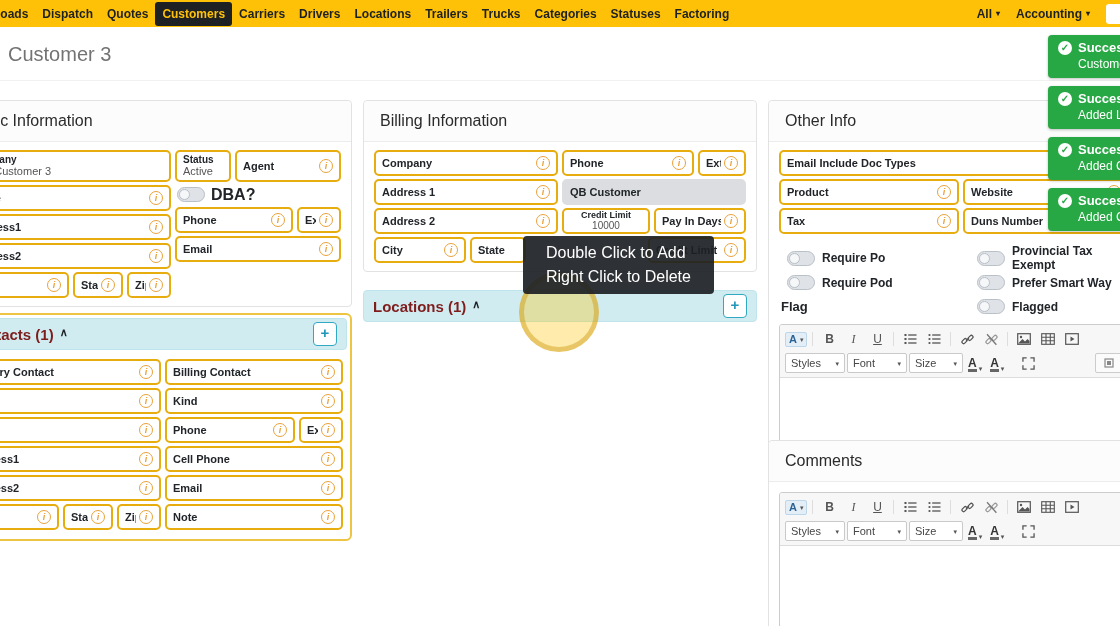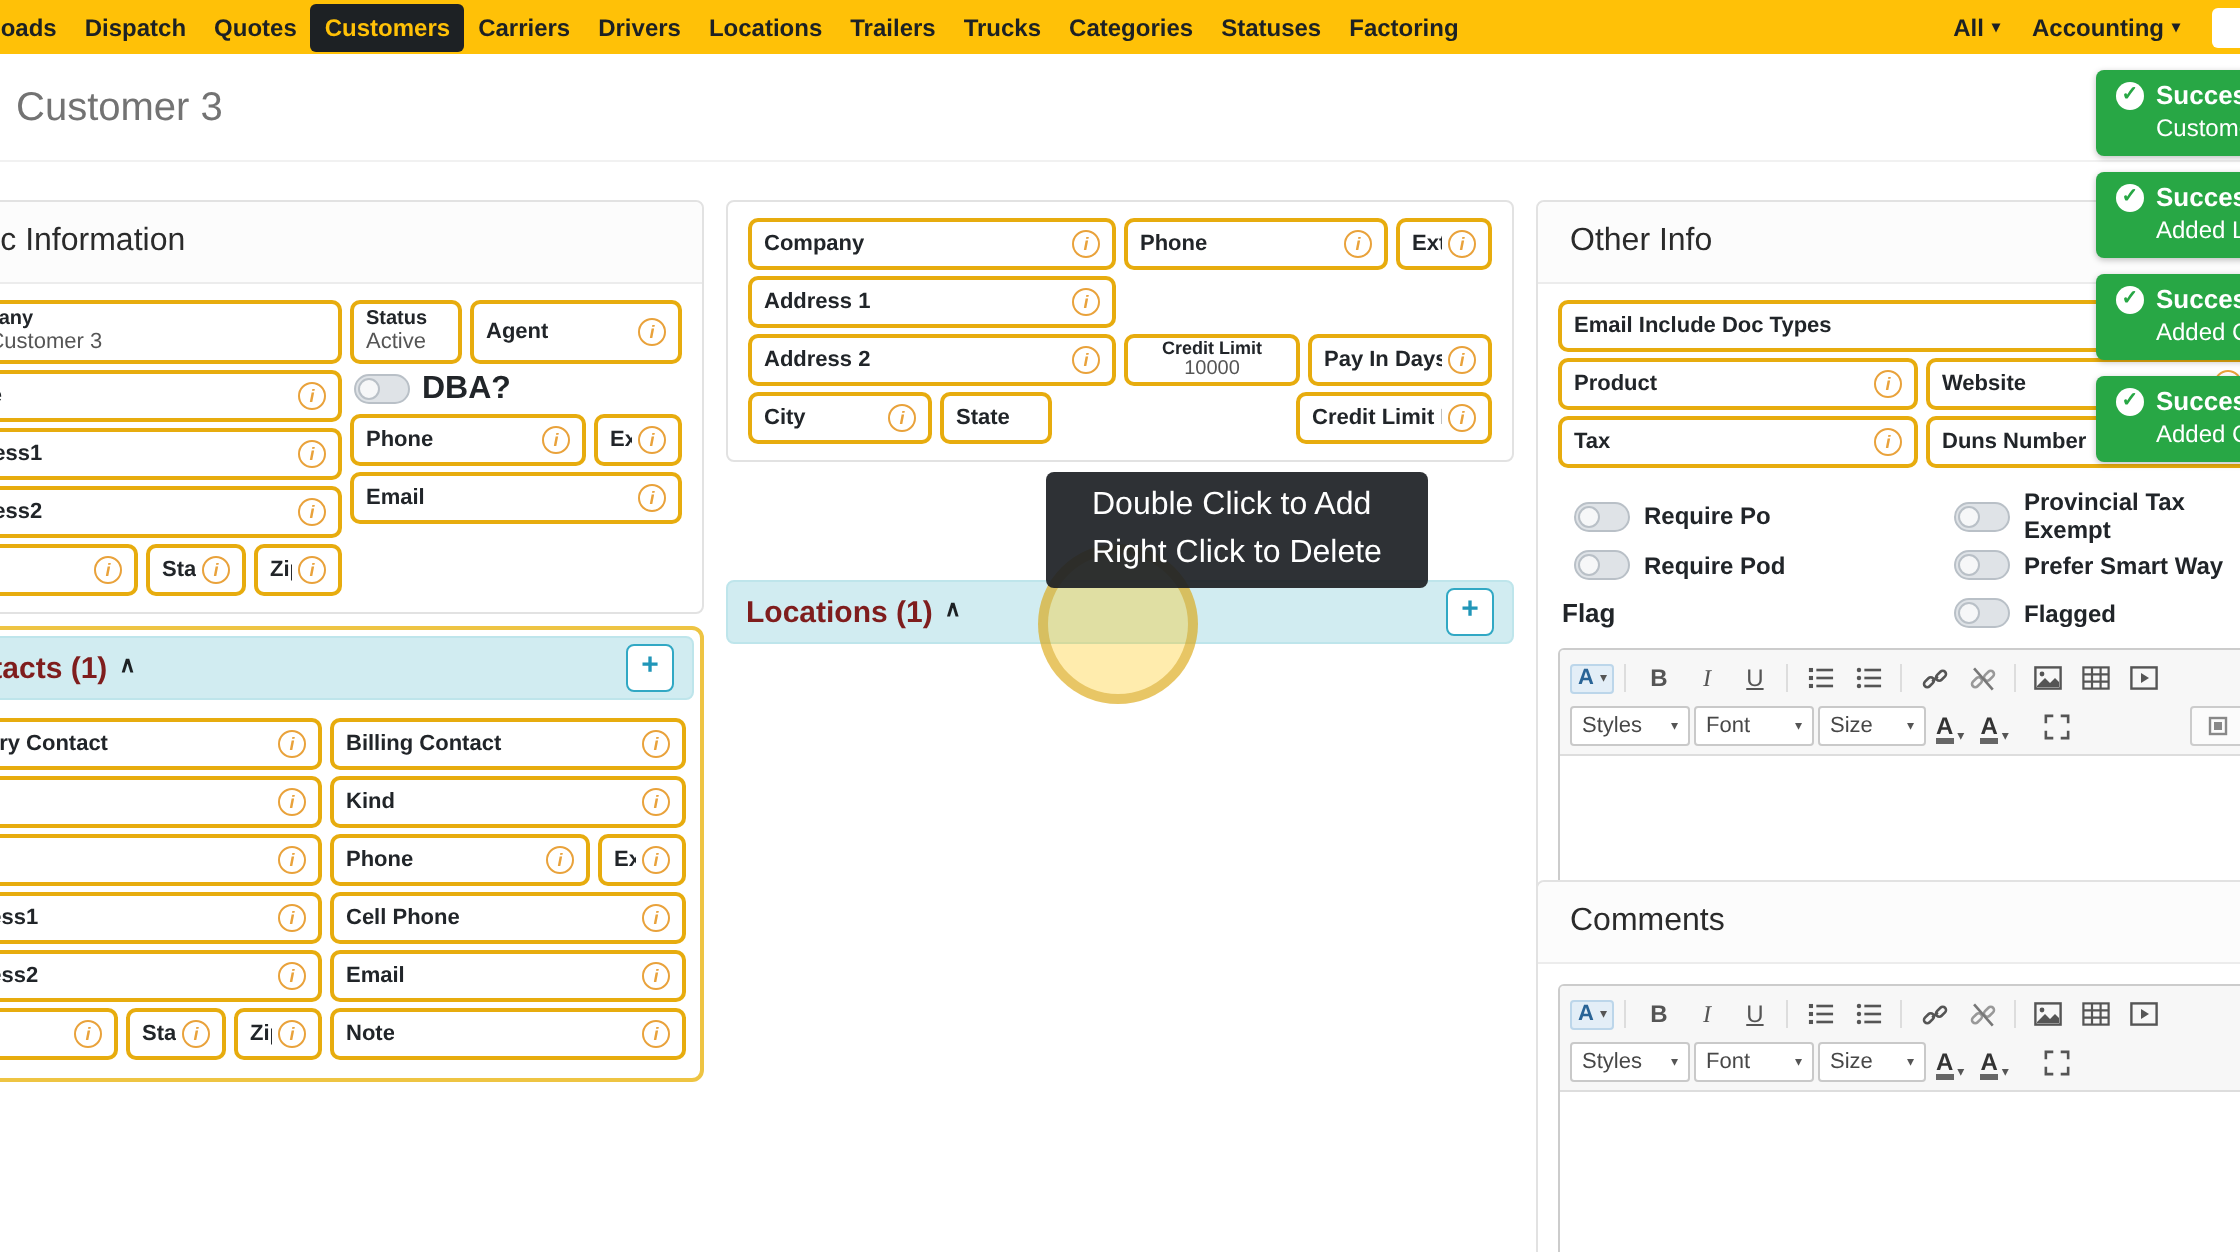--- a/index.html
+++ b/index.html
@@ -319,39 +319,43 @@
         <div class="fb">
           <span class="fl">Note</span>
           <span class="fi">i</span>
         </div>
       </div>
     </div>
   </div>
 </div>
 
 <div class="panel" id="billing-panel">
+  <div class="panel-h">Billing Information</div>
   <div class="billing-body">
     <div class="frow">
       <div class="fb w184">
         <span class="fl">Company</span>
         <span class="fi">i</span>
       </div>
       <div class="fb grow">
         <span class="fl">Phone</span>
         <span class="fi">i</span>
       </div>
       <div class="fb w48">
         <span class="fl">Ext</span>
         <span class="fi">i</span>
       </div>
     </div>
     <div class="frow">
       <div class="fb w184">
         <span class="fl">Address 1</span>
         <span class="fi">i</span>
+      </div>
+      <div class="fb gray grow">
+        <span class="fl">QB Customer</span>
       </div>
     </div>
     <div class="frow">
       <div class="fb w184">
         <span class="fl">Address 2</span>
         <span class="fi">i</span>
       </div>
       <div class="fb w88">
         <span class="twocol compact centered">
           <span class="fl">Credit Limit</span>

